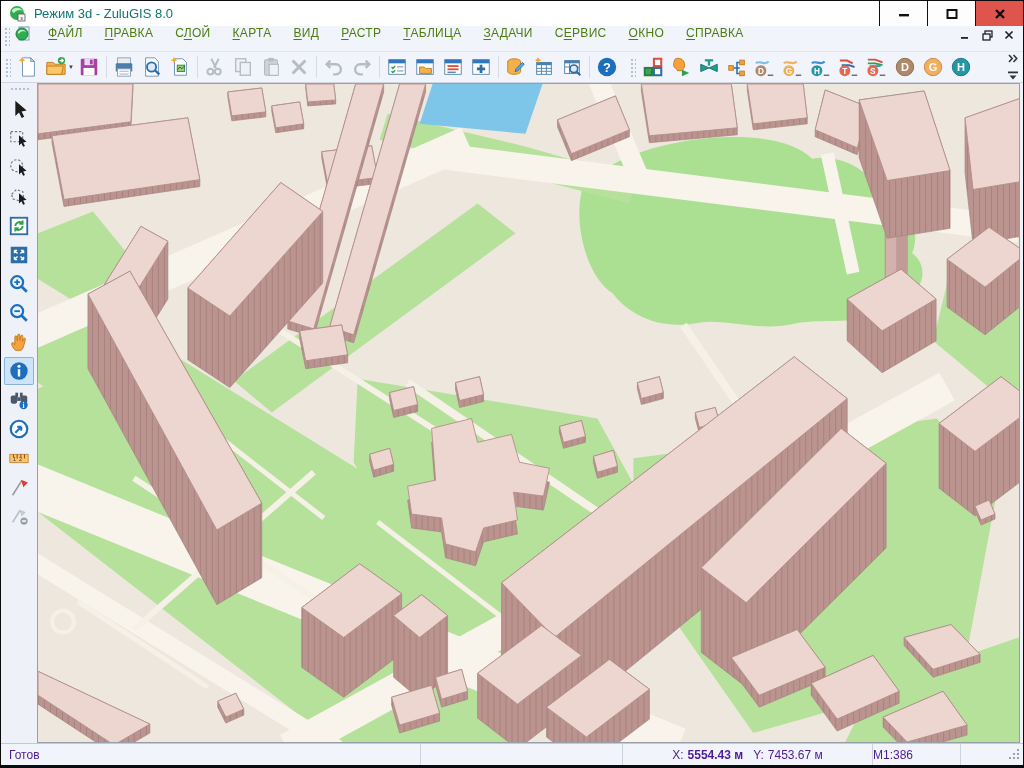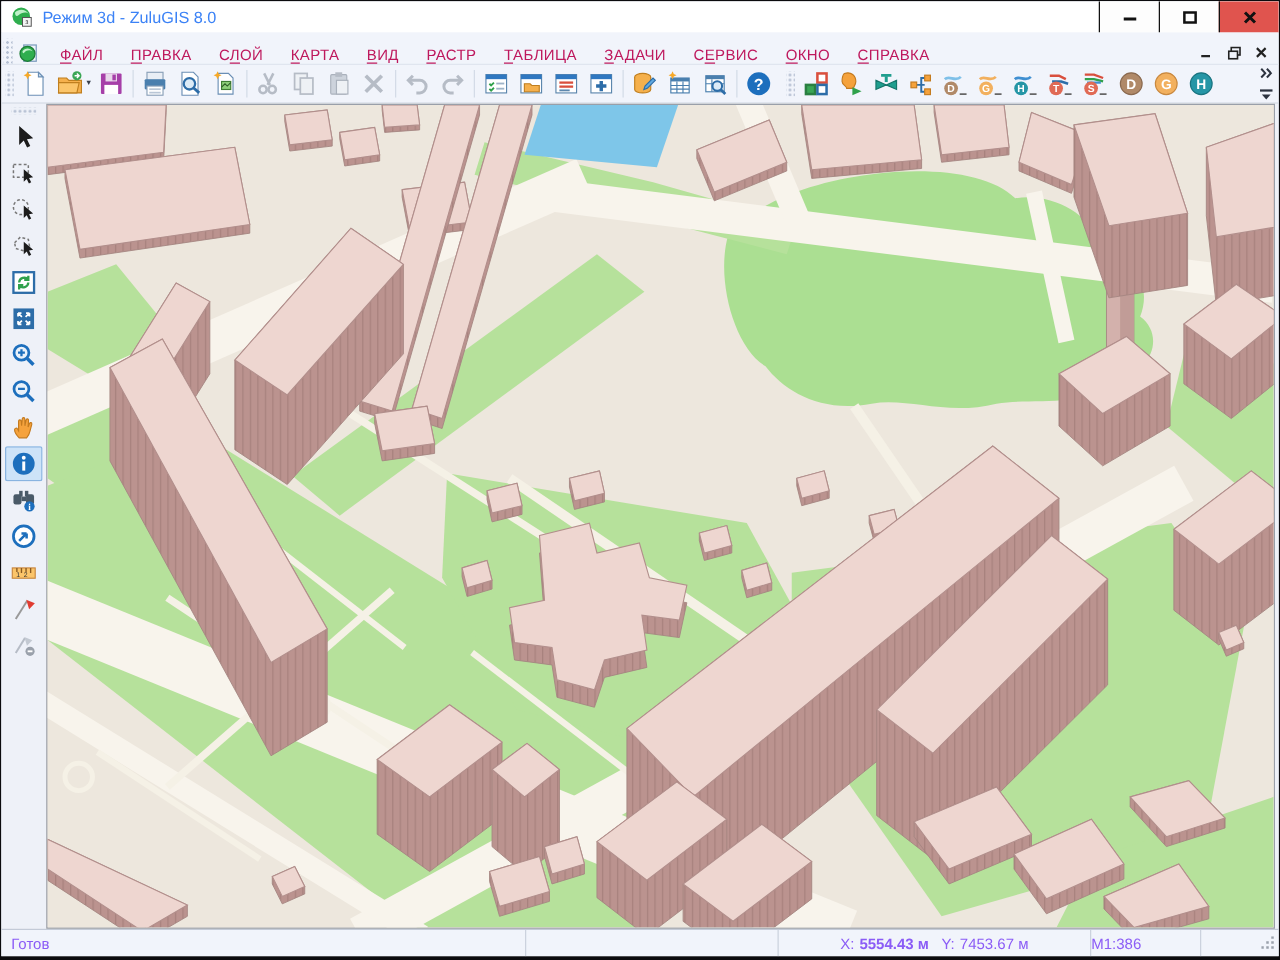--- a/index.html
+++ b/index.html
@@ -2,26 +2,26 @@
 <html><head>
 <meta charset="utf-8">
 <style>
   html,body{margin:0;padding:0;background:#3a3d44;}
   *{box-sizing:border-box;}
   .window{width:1024px;height:768px;border:1px solid #0b0b0e;border-bottom:3px solid #0b0b0e;
     display:flex;flex-direction:column;font-family:"Liberation Sans",sans-serif;background:#f1f4fb;overflow:hidden;}
   
   .titlebar{height:25px;background:#ffffff;display:flex;align-items:center;flex:0 0 auto;}
   .app-icon{width:17px;height:17px;margin-left:8px;flex:0 0 auto;}
-  .title-text{font-size:13px;color:#3b82f6;margin-left:8px;white-space:nowrap;}
+  .title-text{font-size:13px;color:#0f766e;margin-left:8px;white-space:nowrap;}
   .win-btns{margin-left:auto;display:flex;height:100%;}
   .win-btn{width:48px;height:100%;display:flex;align-items:center;justify-content:center;border-left:1px solid #111;background:#fdfdfd;cursor:default;}
   .win-btn.close{background:#e0544e;}
   
-  .menubar{height:26px;display:flex;align-items:flex-end;background:#f1f4fb;border-bottom:1px solid #e0e5ef;font-size:12px;color:#be185d;flex:0 0 auto;padding-right:4px;}
+  .menubar{height:26px;display:flex;align-items:flex-start;background:#f1f4fb;border-bottom:1px solid #e0e5ef;font-size:12px;color:#4d7c0f;flex:0 0 auto;padding-right:4px;}
   .grip{width:7px;height:20px;margin:0 3px 0 2px;background-image:radial-gradient(#b6c0d3 1px,transparent 1.2px);background-size:4px 4px;background-position:1px 1px;}
   .menu-appicon{width:16px;height:16px;margin:0 6px 0 2px;}
   .menu-item{padding:4px 11px;white-space:nowrap;letter-spacing:.3px;}
   .menu-item u{text-underline-offset:2px;}
   .mdi-btns{margin-left:auto;display:flex;gap:2px;align-items:center;}
   .mdi-btn{width:20px;height:18px;display:flex;align-items:center;justify-content:center;}
   
   .toolbar{height:31px;display:flex;align-items:center;background:#f1f4fb;border-bottom:1px solid #cfd6e2;flex:0 0 auto;padding-left:1px;}
   .tb-btn{width:28px;height:28px;display:flex;align-items:center;justify-content:center;border-radius:3px;position:relative;flex:0 0 auto;}
   .tb-btn svg{display:block;}
@@ -30,21 +30,21 @@
   .tb-overflow{margin-left:auto;display:flex;flex-direction:column;align-items:center;justify-content:space-between;height:28px;padding:1px 4px 1px 2px;color:#2d3340;}
   
   .workspace{flex:1 1 auto;display:flex;min-height:0;background:#eef1f8;}
   .sidebar{width:36px;flex:0 0 auto;display:flex;flex-direction:column;align-items:center;padding-top:3px;}
   .sb-grip{width:20px;height:6px;margin-bottom:4px;background-image:radial-gradient(#b6c0d3 1px,transparent 1.2px);background-size:4px 4px;background-position:1px 1px;}
   .tool-btn{width:30px;height:28px;margin-bottom:1px;display:flex;align-items:center;justify-content:center;border-radius:2px;flex:0 0 auto;}
   .tool-btn.active{background:#cde3f8;box-shadow:0 0 0 1px #8ab4e0 inset;}
   .map{flex:1 1 auto;margin:0 3px 0 0;border:1px solid #999fa9;background:#ede7dd;overflow:hidden;position:relative;}
   .map svg{display:block;width:100%;height:100%;}
   
-  .statusbar{height:22px;flex:0 0 auto;background:#f1f4fb;border-top:1px solid #c3cad7;display:flex;align-items:center;font-size:12px;color:#8b5cf6;}
+  .statusbar{height:22px;flex:0 0 auto;background:#f1f4fb;border-top:1px solid #c3cad7;display:flex;align-items:center;font-size:12px;color:#4c1d95;}
   .sb-panel{height:100%;display:flex;align-items:center;border-right:1px solid #ccd2de;}
   .sb-ready{width:420px;padding-left:8px;}
   .sb-fill{flex:1;}
   .sb-xy{width:250px;justify-content:center;gap:4px;}
   .sb-scale{width:88px;justify-content:flex-start;}
   .sb-end{width:62px;border-right:none;justify-content:flex-end;padding-right:2px;}
 </style>
 </head>
 <body>
 

